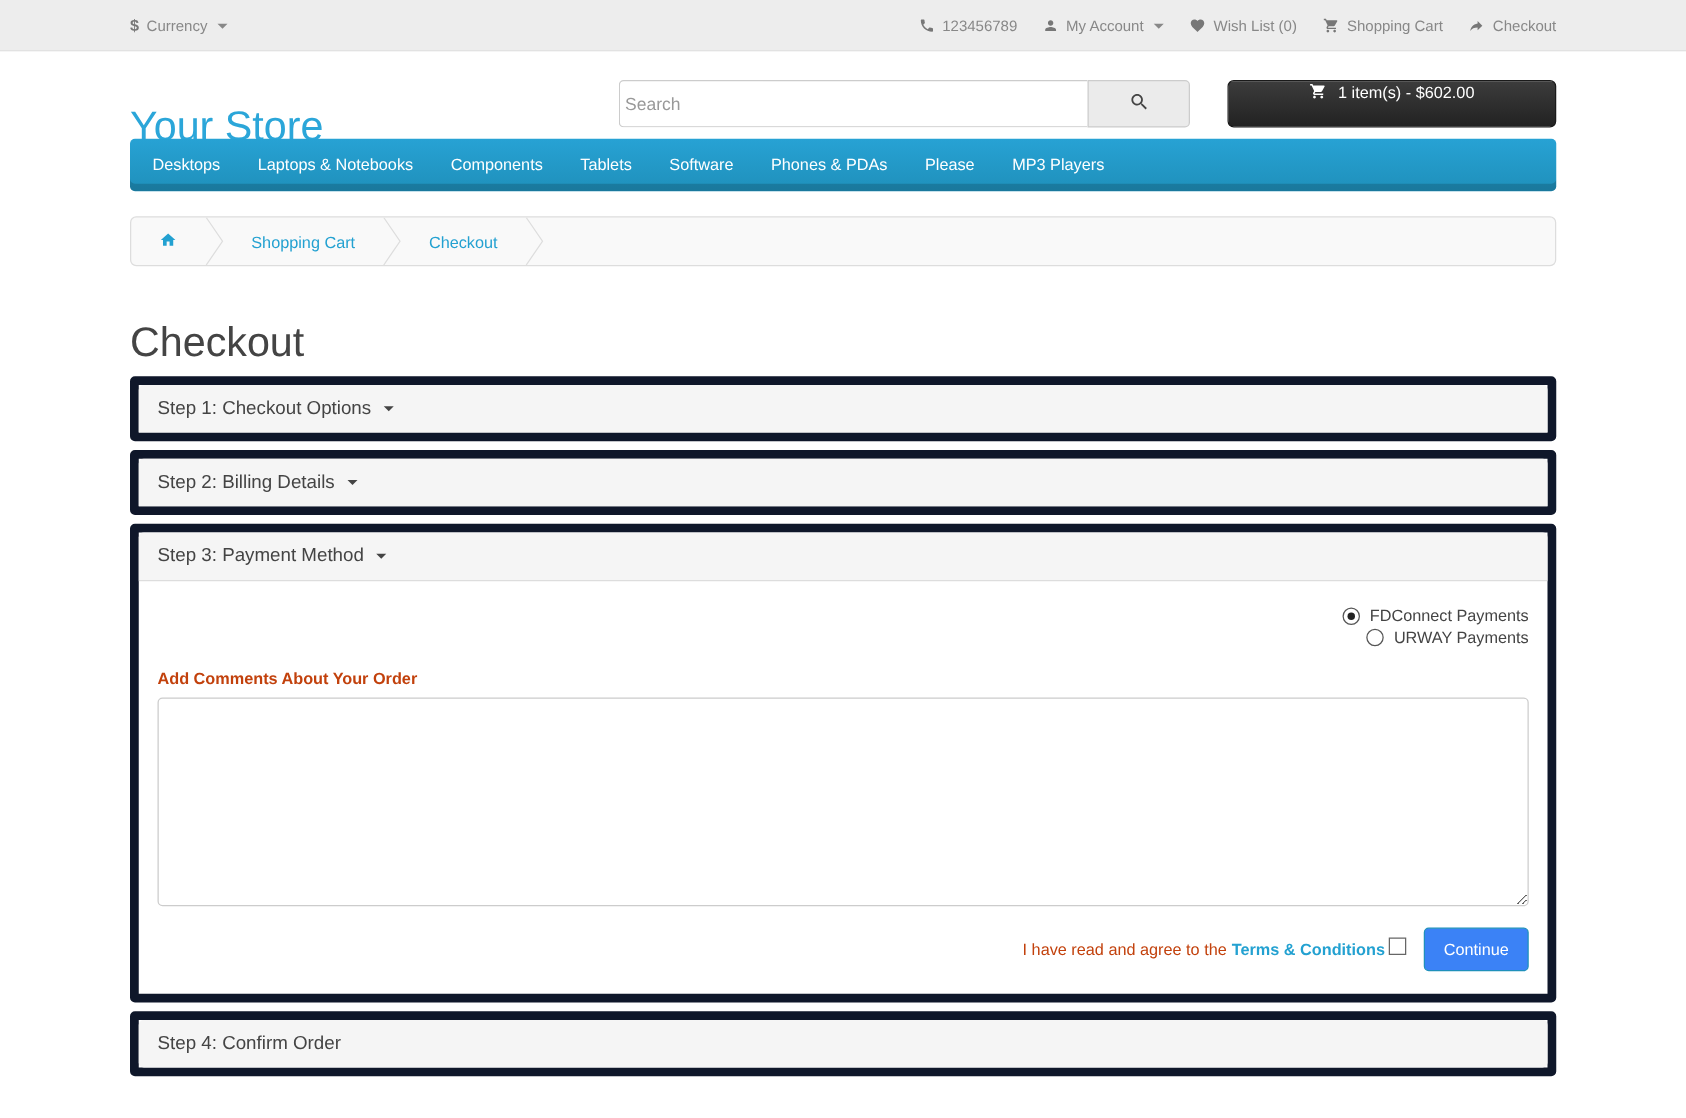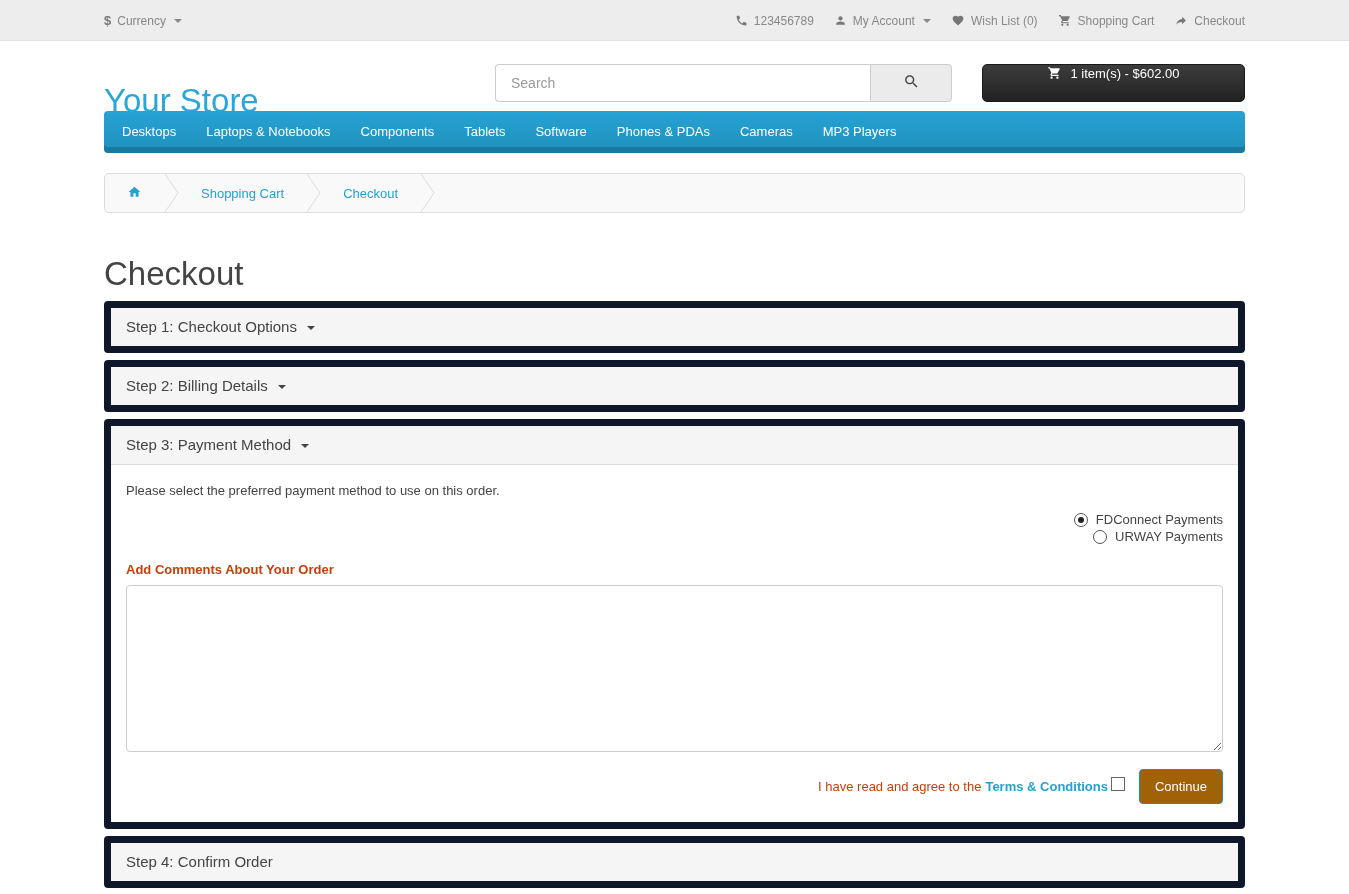--- a/index.html
+++ b/index.html
@@ -19,21 +19,21 @@
   .topbar-item { display:inline-flex; align-items:center; gap:6px; color:#888; text-decoration:none; cursor:pointer; }
   .topbar-right { display:flex; align-items:center; gap:20px; }
   .topbar svg { display:block; }
   .caret { display:inline-block; width:0; height:0; border-left:4px solid transparent; border-right:4px solid transparent; border-top:4px solid #888; margin-left:2px; }
   .currency-symbol { font-weight:bold; color:#777; font-size:13px; }
 
   
   .header-inner { height:70px; }
   .logo { position:absolute; left:0; top:42px; font-size:33px; color:#2ba6d9; text-decoration:none; line-height:36px; }
   .search-group { position:absolute; left:391px; top:23px; width:457px; height:38px; display:flex; }
-  .search-input { flex:1; height:38px; border:1px solid #ccc; border-right:none; border-radius:4px 0 0 4px; padding:0 15px; font-size:14px; color:#555; outline:none; font-family:"Liberation Sans", sans-serif; }
+  .search-input { flex:1; height:38px; border:1px solid #ccc; border-right:none; border-radius:4px 0 0 4px; padding:0 4px; font-size:14px; color:#555; outline:none; font-family:"Liberation Sans", sans-serif; }
   .search-input::placeholder { color:#999; }
   .search-btn { width:82px; height:38px; background:#ebebeb; border:1px solid #ccc; border-radius:0 4px 4px 0; display:flex; align-items:center; justify-content:center; color:#444; cursor:pointer; }
   .cart-btn { position:absolute; right:0; top:23px; width:263px; height:38px; background:linear-gradient(#3c3c3c,#222); border:1px solid #1a1a1a; border-radius:5px; color:#fff; font-size:13px; display:flex; justify-content:center; gap:8px; cursor:pointer; }
 
   
   .mainnav { margin-top:0; background:linear-gradient(#27a2d4,#1f90bb); box-shadow:inset 0 -6px 0 rgba(0,0,0,0.16); border-radius:4px; height:42px; display:flex; align-items:center; padding-left:3px; }
   .mainnav a { color:#fff; font-size:13px; text-decoration:none; display:inline-block; padding:0 15px; line-height:36px; }
 
   
   .breadcrumb { margin-top:20px; border:1px solid #ddd; border-radius:5px; background:#f9f9f9; height:40px; display:flex; align-items:center; overflow:hidden; }
@@ -53,21 +53,21 @@
   .radio-row { display:flex; align-items:center; gap:8px; margin:2px 0; cursor:pointer;justify-content:flex-end; }
   .radio { width:14px; height:14px; border:1px solid #555; border-radius:50%; background:#fff; position:relative; flex:0 0 14px; }
   .radio.checked::after { content:""; position:absolute; left:3px; top:3px; width:6px; height:6px; border-radius:50%; background:#222; }
   .comments-label { font-weight:bold; color:#c2410c; margin:18px 0 8px 0; }
   .order-comments { width:100%; height:167px; border:1px solid #ccc; border-radius:4px; resize:both; outline:none; padding:8px 12px; font-family:"Liberation Sans", sans-serif; font-size:13px; color:#444; }
 
   .buttons-row { display:flex; align-items:center; justify-content:flex-end; margin-top:14px; }
   .agree-text { color:#c2410c; }
   .terms-link { color:#23a1d1; font-weight:bold; text-decoration:none; margin-left:4px; cursor:pointer; }
   .agree-checkbox { width:14px; height:14px; border:1px solid #666; background:#fff; display:inline-block; margin:0 0 6px 3px; align-self:center; cursor:pointer; }
-  .continue-btn { margin-left:14px; background:#a16207; border:1px solid #1f90bb; border-radius:4px; color:#fff; font-size:13px; padding:9px 15px; cursor:pointer; font-family:"Liberation Sans", sans-serif; }
+  .continue-btn { margin-left:14px; background:#3b82f6; border:1px solid #1f90bb; border-radius:4px; color:#fff; font-size:13px; padding:9px 15px; cursor:pointer; font-family:"Liberation Sans", sans-serif; }
 </style>
 </head>
 <body>
 
 <div class="topbar">
   <div class="container topbar-inner">
     <div class="topbar-item">
       <span class="currency-symbol">$</span>
       <span>Currency</span>
       <span class="caret"></span>
@@ -139,21 +139,21 @@
 </header>
 
 <div class="container">
   <nav class="mainnav">
     <a>Desktops</a>
     <a>Laptops &amp; Notebooks</a>
     <a>Components</a>
     <a>Tablets</a>
     <a>Software</a>
     <a>Phones &amp; PDAs</a>
-    <a>Cameras</a>
+    <a>Please</a>
     <a>MP3 Players</a>
   </nav>
 
   <div class="breadcrumb">
     <a class="crumb">
       <span><svg width="15" height="14" viewBox="0 0 24 24" fill="#23a1d1">
             <path d="M10 20v-6h4v6h5v-8h3L12 3 2 12h3v8z"></path>
           </svg></span>
     </a>
     <span class="crumb-sep">
@@ -190,21 +190,20 @@
       <span class="hcaret"></span>
     </div>
   </div>
 
   <div class="panel">
     <div class="panel-heading" style="border-radius:4px 4px 0 0;">
       <span>Step 3: Payment Method</span>
       <span class="hcaret"></span>
     </div>
     <div class="panel-body">
-      <p class="pm-instruction">Please select the preferred payment method to use on this order.</p>
 
       <div class="radio-row">
         <span class="radio checked"></span>
         <span>FDConnect Payments</span>
       </div>
       <div class="radio-row">
         <span class="radio"></span>
         <span>URWAY Payments</span>
       </div>
 

